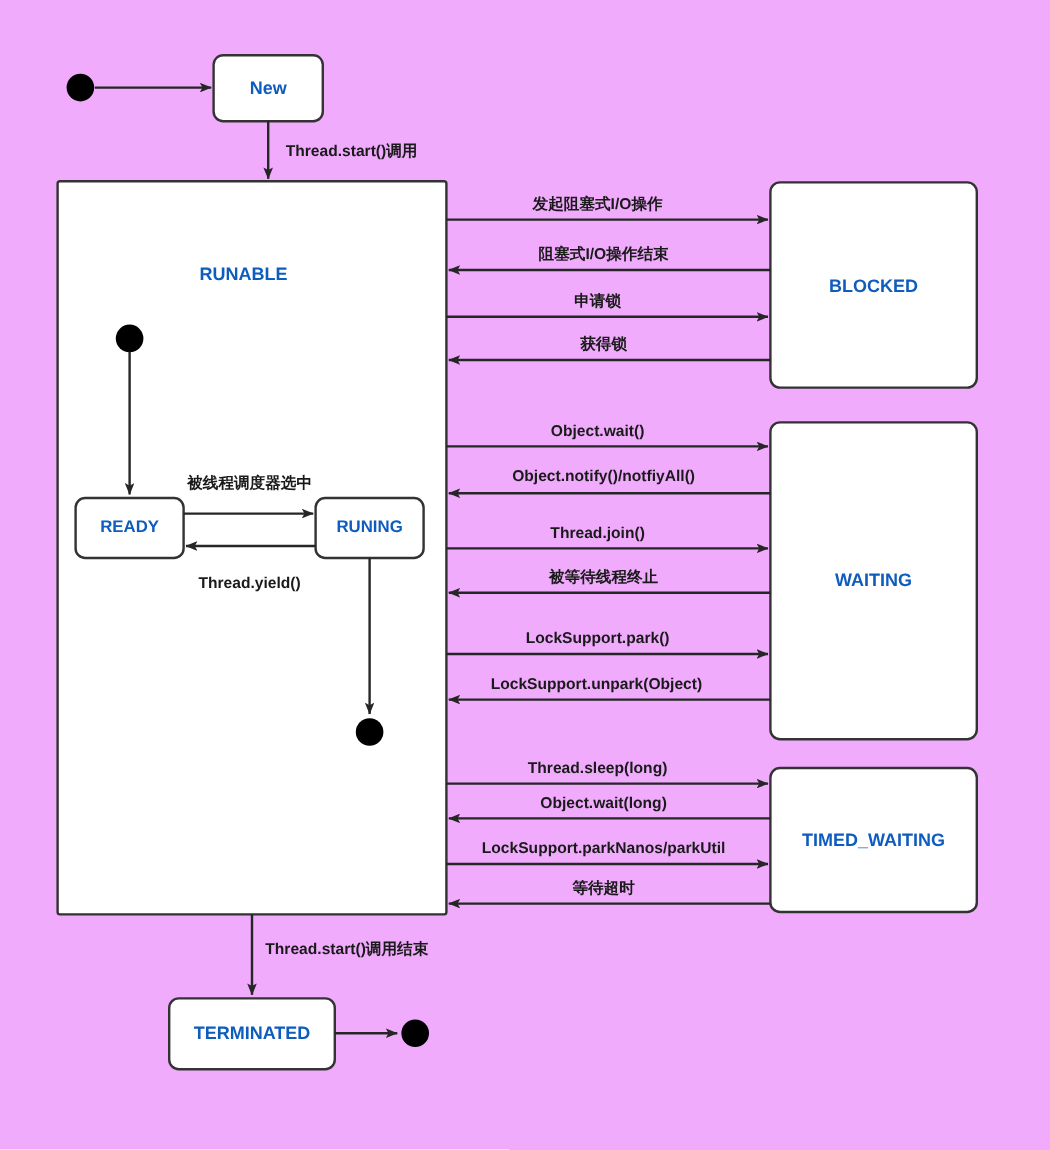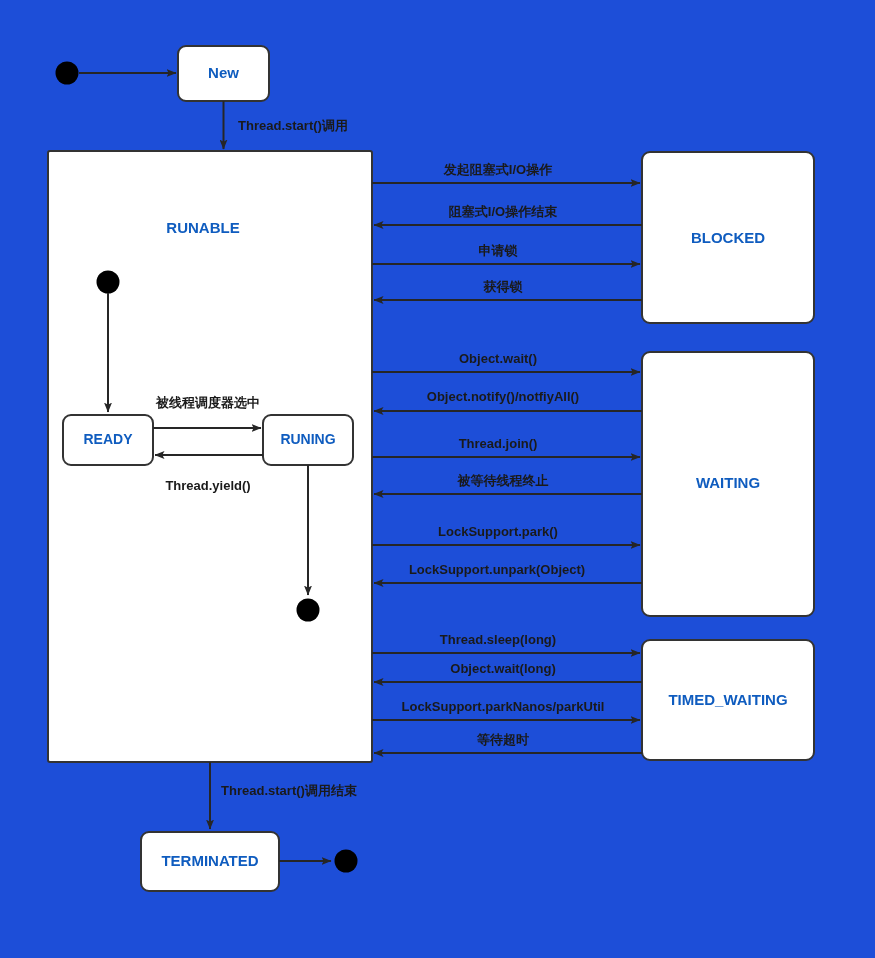--- a/index.html
+++ b/index.html
@@ -10,21 +10,21 @@
   body {
     width: 875px;
     height: 958px;
     font-family: "Liberation Sans", "DejaVu Sans", sans-serif;
     overflow: hidden;
   }
   #diagram-root {
     position: relative;
     width: 875px;
     height: 958px;
-    background: #1d4ed8;
+    background: #f0abfc;
   }
   svg.canvas {
     position: absolute;
     top: 0;
     left: 0;
     width: 875px;
     height: 958px;
   }
   .state-box {
     fill: #ffffff;

